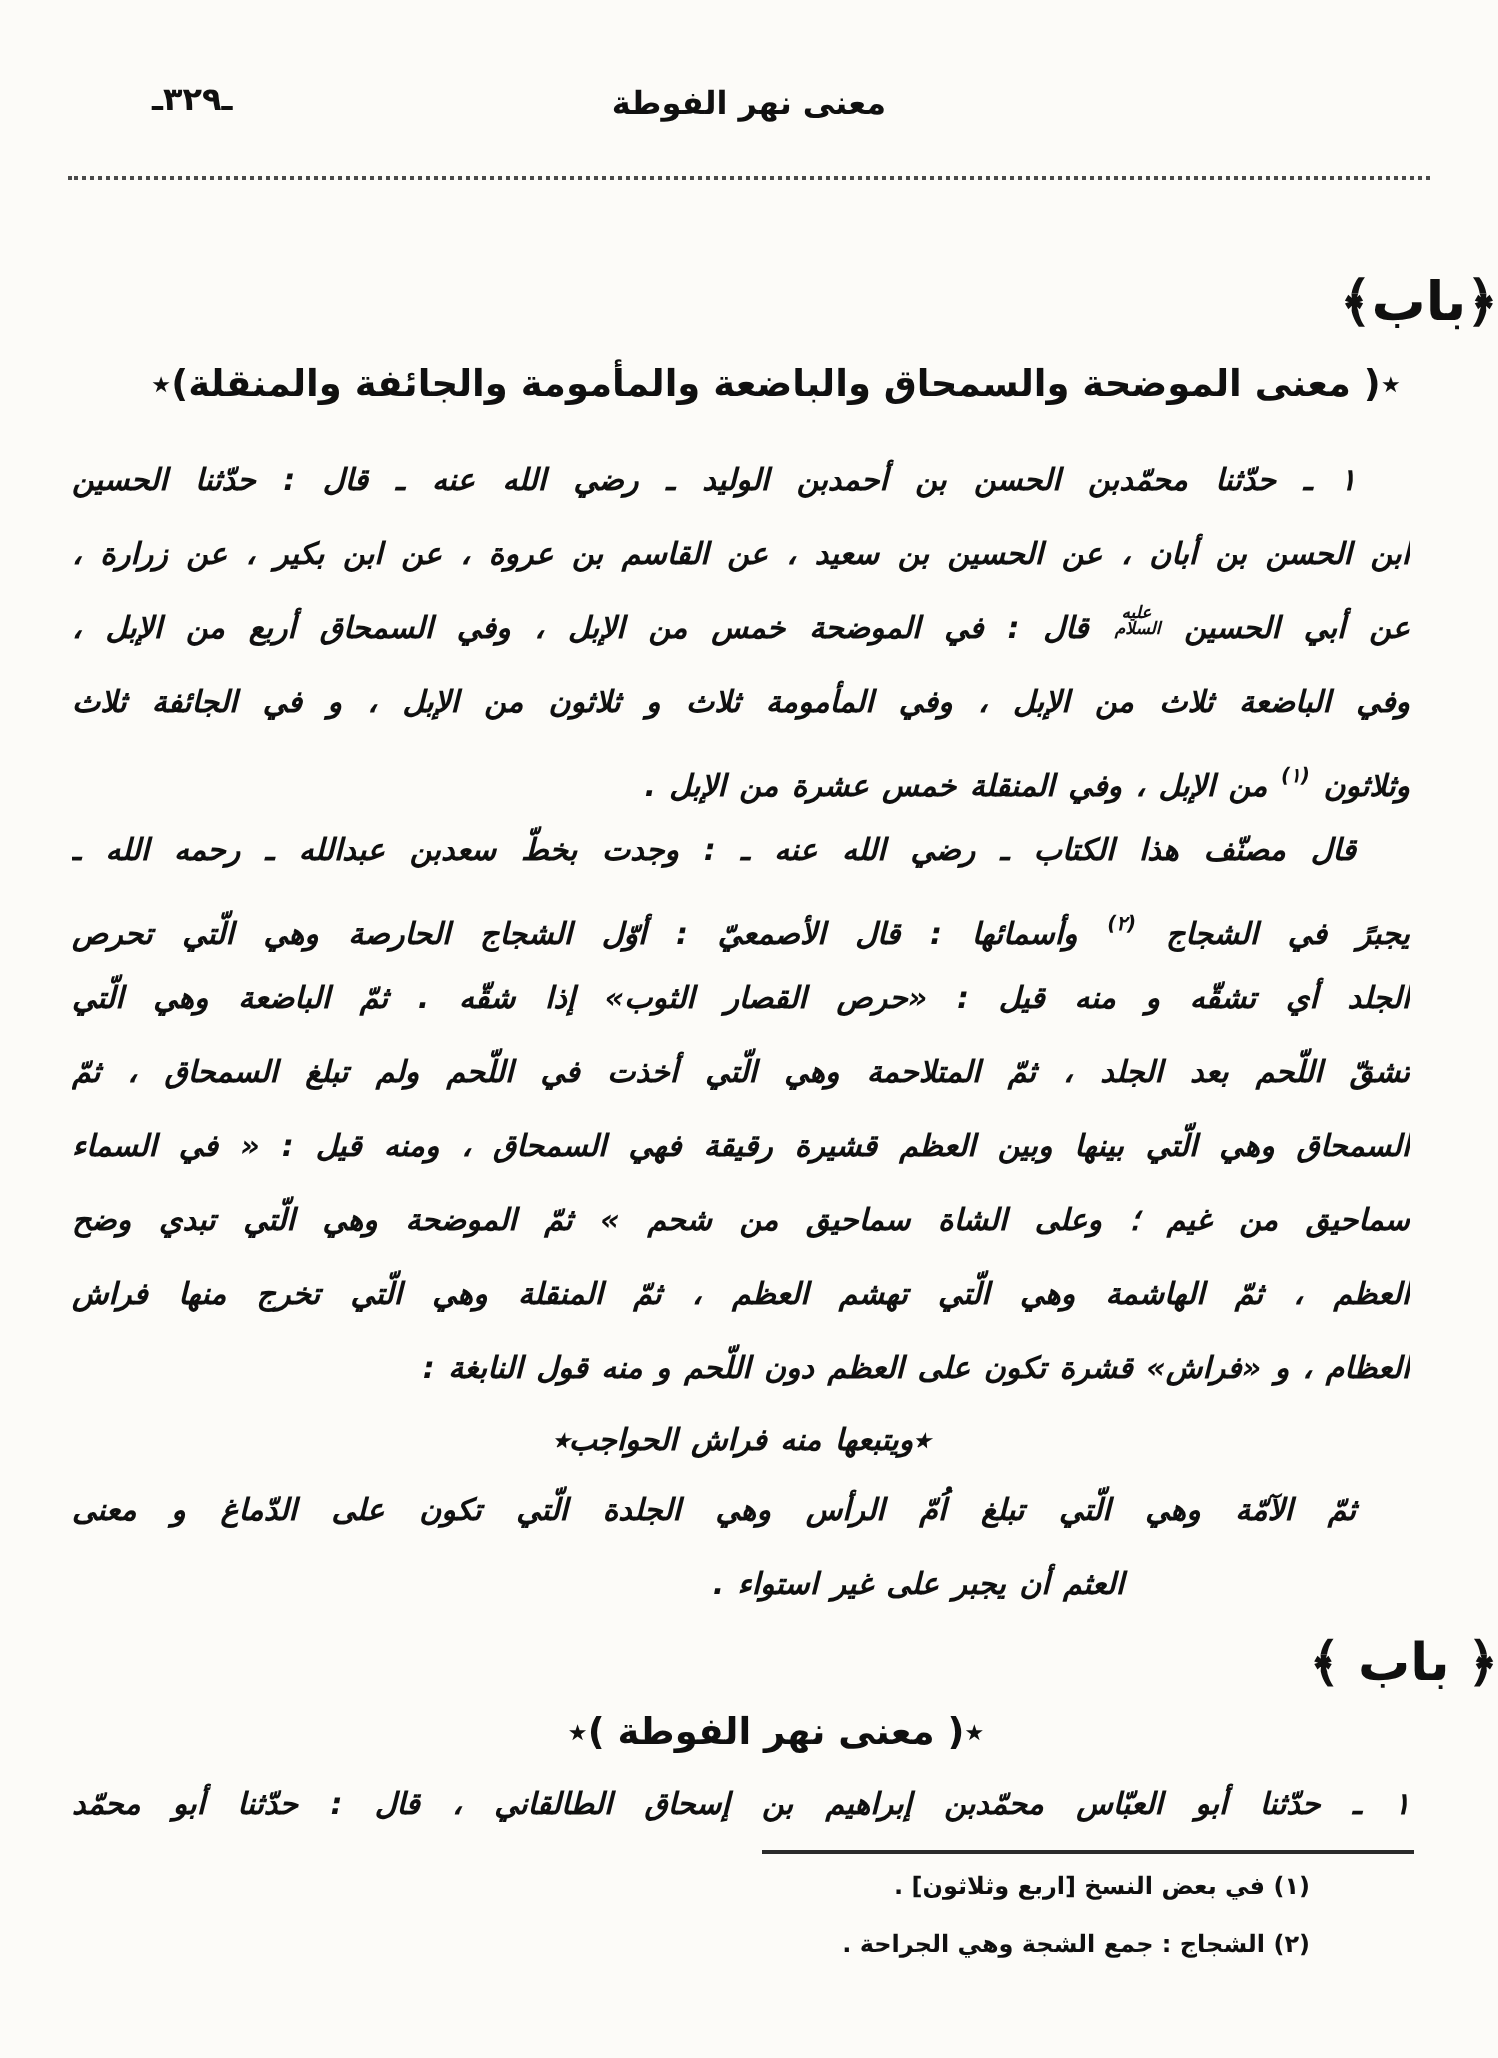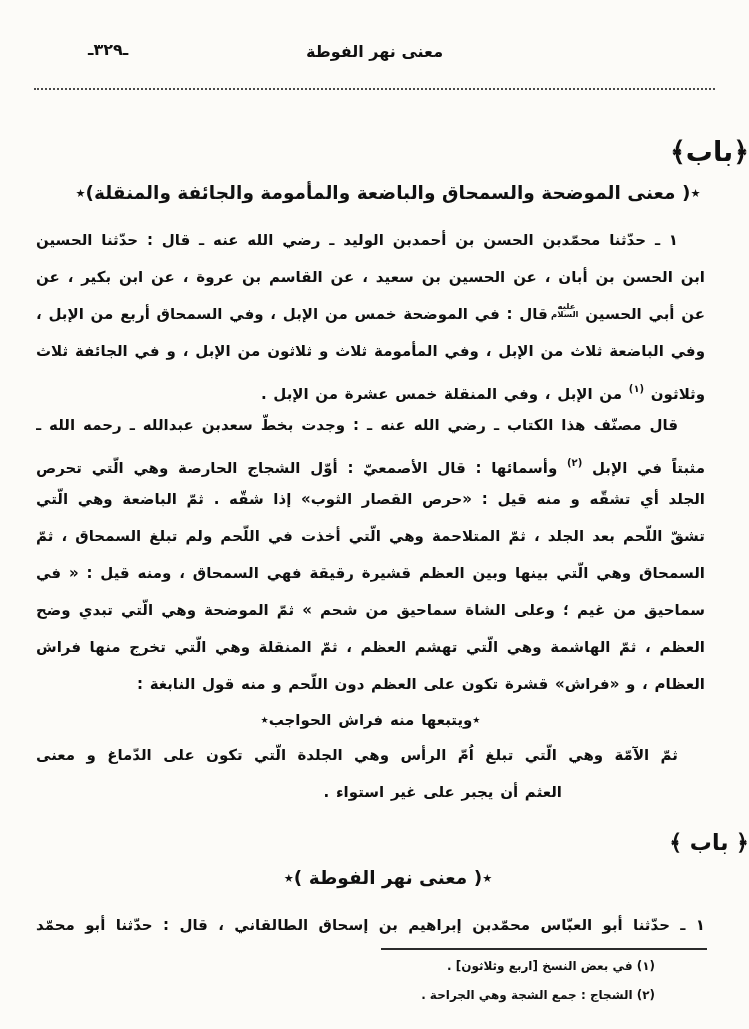--- a/index.html
+++ b/index.html
@@ -17,21 +17,21 @@
   }
   
   .header {
     position: relative;
     height: 64px;
     padding-top: 40px;
     box-sizing: border-box;
   }
   .page-num {
     position: absolute;
-    left: 88px;
+    left: 76px;
     top: 40px;
     font-size: 16px;
     font-weight: bold;
     letter-spacing: 0;
   }
   .header-title {
     text-align: center;
     font-size: 16px;
     font-weight: bold;
     line-height: 24px;
@@ -42,37 +42,38 @@
     border-top: 2px dotted #4a4a4a;
   }
   
   .bab {
     margin-top: 42px;
     text-align: right;
     font-size: 27px;
     font-weight: bold;
     line-height: 40px;
   }
-  .bab2 { margin-top: 13px; font-size: 22px; line-height: 38px; }
+  .bab2 { margin-top: 2px; font-size: 26px; line-height: 38px; }
   .sec-title {
     margin-top: 8px;
     text-align: center;
     font-size: 18.5px;
     font-weight: bold;
     line-height: 26px;
     padding-left: 27px;
   }
   .sec-title2 { margin-top: 2px; line-height: 28px; }
   
   .body-text {
     margin-top: 16px;
     padding: 0 44px 0 36px;
     font-size: 15px;
     font-weight: bold;
     word-spacing: 1.5px;
+    font-style: italic;
   }
   .line {
     height: 37px;
     line-height: 37px;
     text-align: right;
     overflow: hidden;
     white-space: normal;
   }
   .line.j {
     text-align: justify;
@@ -140,37 +141,37 @@
 
   <div class="body-text">
 
     <div class="line j indent">١ ـ حدّثنا محمّدبن الحسن بن أحمدبن الوليد ـ رضي الله عنه ـ قال : حدّثنا الحسين</div>
     <div class="line j">ابن الحسن بن أبان ، عن الحسين بن سعيد ، عن القاسم بن عروة ، عن ابن بكير ، عن زرارة ،</div>
     <div class="line j"><span>عن أبي الحسين </span><span class="honorific">عليه السلام</span><span> قال : في الموضحة خمس من الإبل ، وفي السمحاق أربع من الإبل ،</span></div>
     <div class="line j">وفي الباضعة ثلاث من الإبل ، وفي المأمومة ثلاث و ثلاثون من الإبل ، و في الجائفة ثلاث</div>
     <div class="line"><span>وثلاثون </span><span class="fn-ref">(١)</span><span> من الإبل ، وفي المنقلة خمس عشرة من الإبل .</span></div>
 
     <div class="line j indent">قال مصنّف هذا الكتاب ـ رضي الله عنه ـ : وجدت بخطّ سعدبن عبدالله ـ رحمه الله ـ</div>
-    <div class="line j"><span>مثبتاً في الإبل </span><span class="fn-ref">(٢)</span><span> وأسمائها : قال الأصمعيّ : أوّل الشجاج الحارصة وهي الّتي تحرص</span></div>
+    <div class="line j"><span>يجبرً في الشجاج </span><span class="fn-ref">(٢)</span><span> وأسمائها : قال الأصمعيّ : أوّل الشجاج الحارصة وهي الّتي تحرص</span></div>
     <div class="line j">الجلد أي تشقّه و منه قيل : «حرص القصار الثوب» إذا شقّه . ثمّ الباضعة وهي الّتي</div>
     <div class="line j">تشقّ اللّحم بعد الجلد ، ثمّ المتلاحمة وهي الّتي أخذت في اللّحم ولم تبلغ السمحاق ، ثمّ</div>
     <div class="line j">السمحاق وهي الّتي بينها وبين العظم قشيرة رقيقة فهي السمحاق ، ومنه قيل : « في السماء</div>
     <div class="line j">سماحيق من غيم ؛ وعلى الشاة سماحيق من شحم » ثمّ الموضحة وهي الّتي تبدي وضح</div>
     <div class="line j">العظم ، ثمّ الهاشمة وهي الّتي تهشم العظم ، ثمّ المنقلة وهي الّتي تخرج منها فراش</div>
     <div class="line">العظام ، و «فراش» قشرة تكون على العظم دون اللّحم و منه قول النابغة :</div>
 
     <div class="verse">٭ويتبعها منه فراش الحواجب٭</div>
 
     <div class="line j indent">ثمّ الآمّة وهي الّتي تبلغ اُمّ الرأس وهي الجلدة الّتي تكون على الدّماغ و معنى</div>
     <div class="line indent-left">العثم أن يجبر على غير استواء .</div>
   </div>
 
   <div class="bab bab2">﴿ باب ﴾</div>
   <div class="sec-title sec-title2">٭( معنى نهر الفوطة )٭</div>
-  <div class="body-text" style="margin-top:16px">
+  <div class="body-text" style="margin-top:4px">
     <div class="line j sec2-line">١ ـ حدّثنا أبو العبّاس محمّدبن إبراهيم بن إسحاق الطالقاني ، قال : حدّثنا أبو محمّد</div>
   </div>
 
   <div class="fn-sep"></div>
   <div class="footnotes">
     <div class="footnote-line">(١) في بعض النسخ [اربع وثلاثون] .</div>
     <div class="footnote-line">(٢) الشجاج : جمع الشجة وهي الجراحة .</div>
   </div>
 
 </div>

